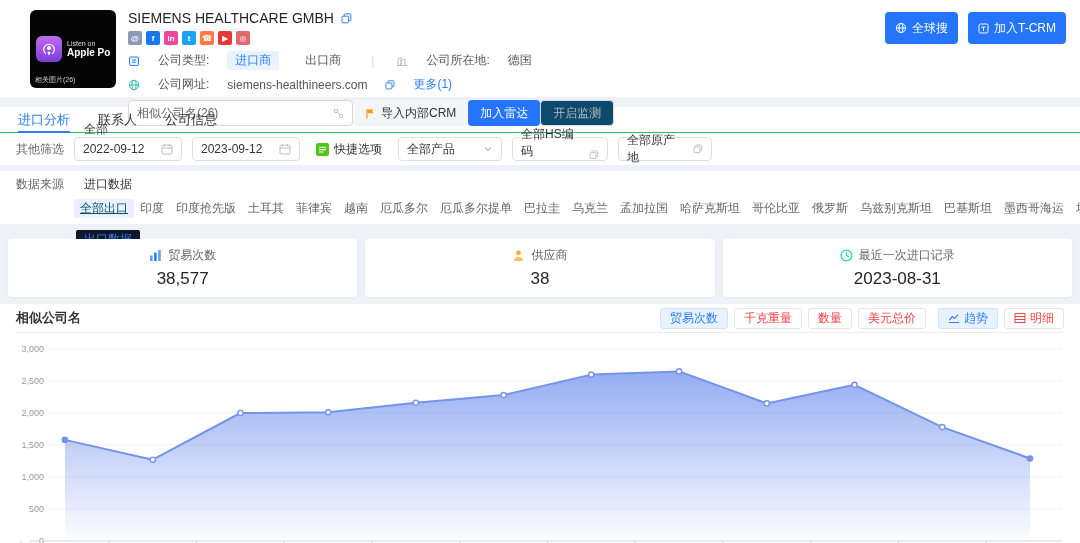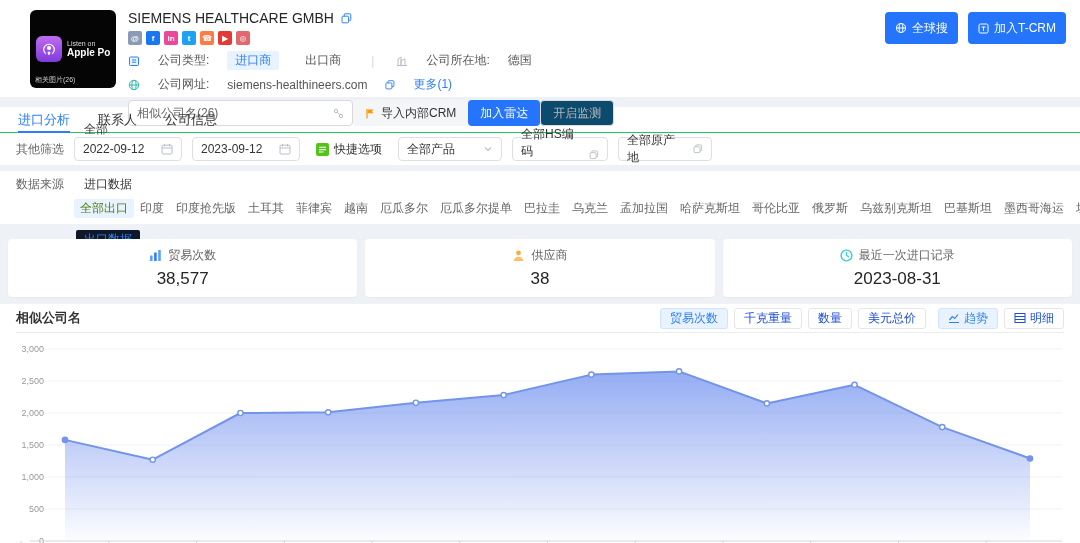--- a/index.html
+++ b/index.html
@@ -64,35 +64,35 @@
   
   .ds-section { padding:3px 16px 6px; }
   .ds-row { display:flex; align-items:center; height:20px; }
   .ds-label { color:#666; width:48px; margin-right:12px; }
   .ds-opts { display:flex; gap:36px;flex-direction:column; }
   .ds-opt { color:#333; padding:1px 8px; border-radius:2px; cursor:pointer; }
   .ds-opt.active { background:#0f172a; color:#2d7ff9; }
   .country-row { display:flex; align-items:center; margin-top:4px; height:20px; }
   .country-list { flex:1; display:flex; justify-content:space-between; margin-left:58px; align-items:center; }
   .country { color:#666; padding:1px 6px; border-radius:2px; cursor:pointer; white-space:nowrap; }
-  .country.active { background:#e8f3ff; color:#4d7c0f; }
+  .country.active { background:#e8f3ff; color:#0c4a6e;text-decoration:underline; }
 
   
   .stats { background:#eef1f6; padding:7px 8px; display:flex; gap:8px; height:72px; }
   .card { flex:1; background:#fff; border-radius:4px; display:flex; flex-direction:column; align-items:center; justify-content:center; gap:5px; box-shadow:0 1px 2px rgba(0,0,0,.04); }
   .card-label { display:flex; align-items:center; gap:6px; color:#666; }
   .card-value { font-size:17px; color:#262626; }
 
   
   .chart-section { padding:0 16px; }
   .chart-header { display:flex; align-items:center; justify-content:space-between; height:29px; border-bottom:1px solid #ececec; }
   .chart-title { font-size:13px; font-weight:bold; color:#333; }
   .chart-controls { display:flex; align-items:center; }
   .metric-group { display:flex; gap:6px; }
-  .seg { height:21px; padding:0 9px; border:1px solid #e6e6e6; border-radius:3px; display:flex; align-items:center; gap:4px; color:#1d4ed8; background:#fff; font-size:12px; cursor:pointer; white-space:nowrap; }
+  .seg { height:21px; padding:0 9px; border:1px solid #e6e6e6; border-radius:3px; display:flex; align-items:center; gap:4px; color:#ef4444; background:#fff; font-size:12px; cursor:pointer; white-space:nowrap; }
   .seg.active { background:#e8f3ff; color:#2d7ff9; border-color:#cfe5ff; }
   .views { display:flex; gap:6px; margin-left:12px; }
   .chart-body { padding-top:2px; }
 </style>
 </head>
 <body>
 
 <div class="header">
   <div class="logo">
     <span class="logo-badge">

